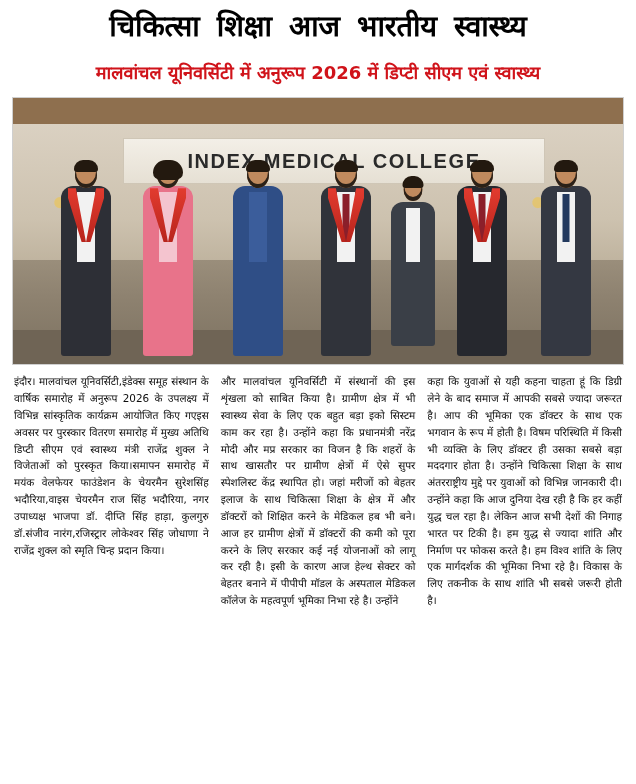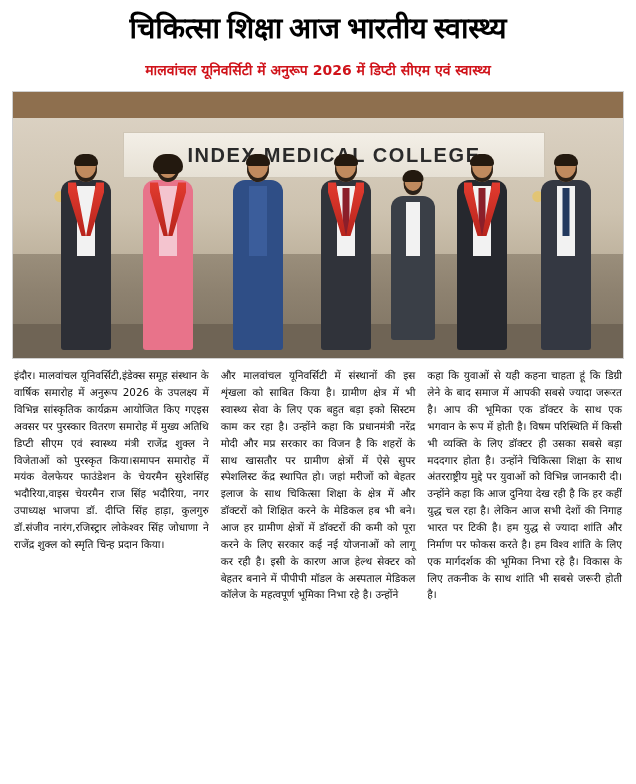--- a/index.html
+++ b/index.html
@@ -19,40 +19,40 @@
     width: 636px;
     height: 784px;
     background: #ffffff;
     box-sizing: border-box;
     padding: 6px 10px 0 10px;
   }
 
   
   .headline {
     text-align: center;
-    font-family: Liberation Serif, serif;
+    font-family: Liberation Mono, monospace;
     font-weight: bold;
     font-size: 29px;
     line-height: 1.28;
     color: #000000;
     letter-spacing: -0.2px;
     padding: 4px 4px 2px 4px;
   }
   .headline .ln {
     display: block;
     white-space: nowrap;
   }
 
   
   .subhead {
     margin: 8px 2px 6px 2px;
     text-align: center;
     color: #d0131a;
     font-weight: bold;
-    font-size: 14px;
+    font-size: 18px;
     line-height: 1.45;
     padding: 3px 0 4px 0;
   }
   .subhead .ln {
     display: block;
     white-space: nowrap;
   }
 
   
   .photo-wrap {

